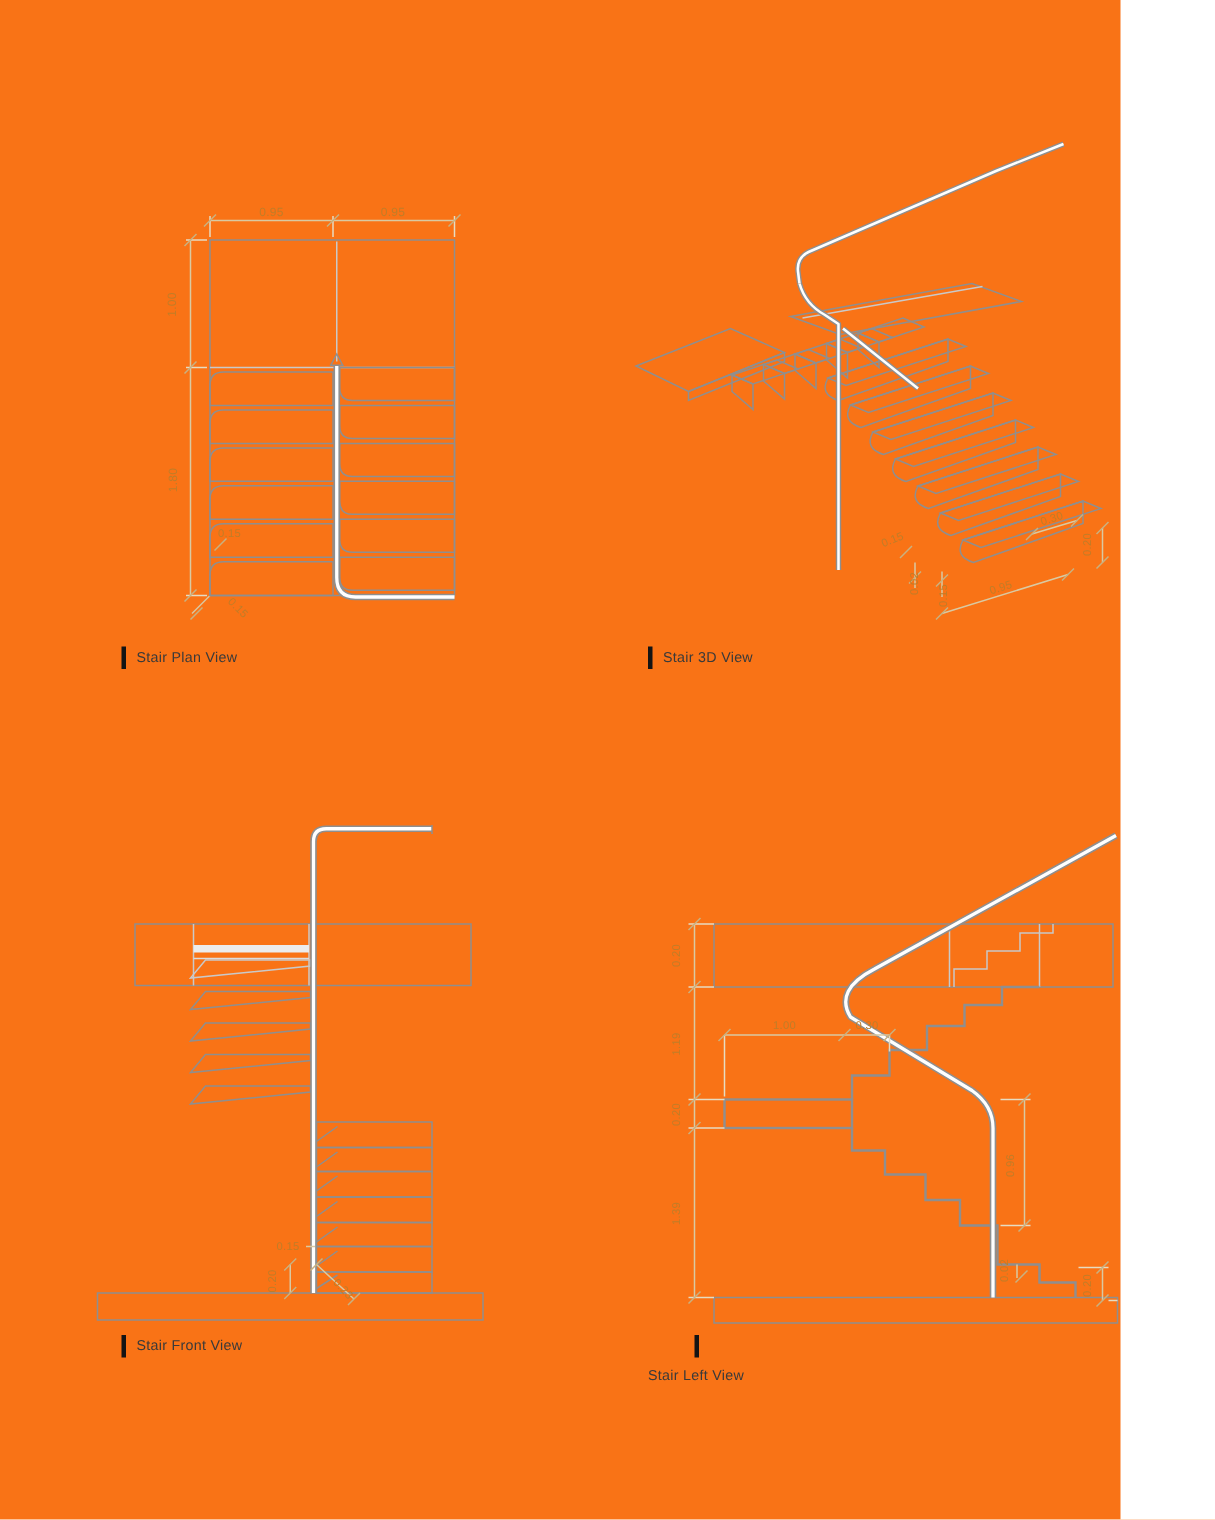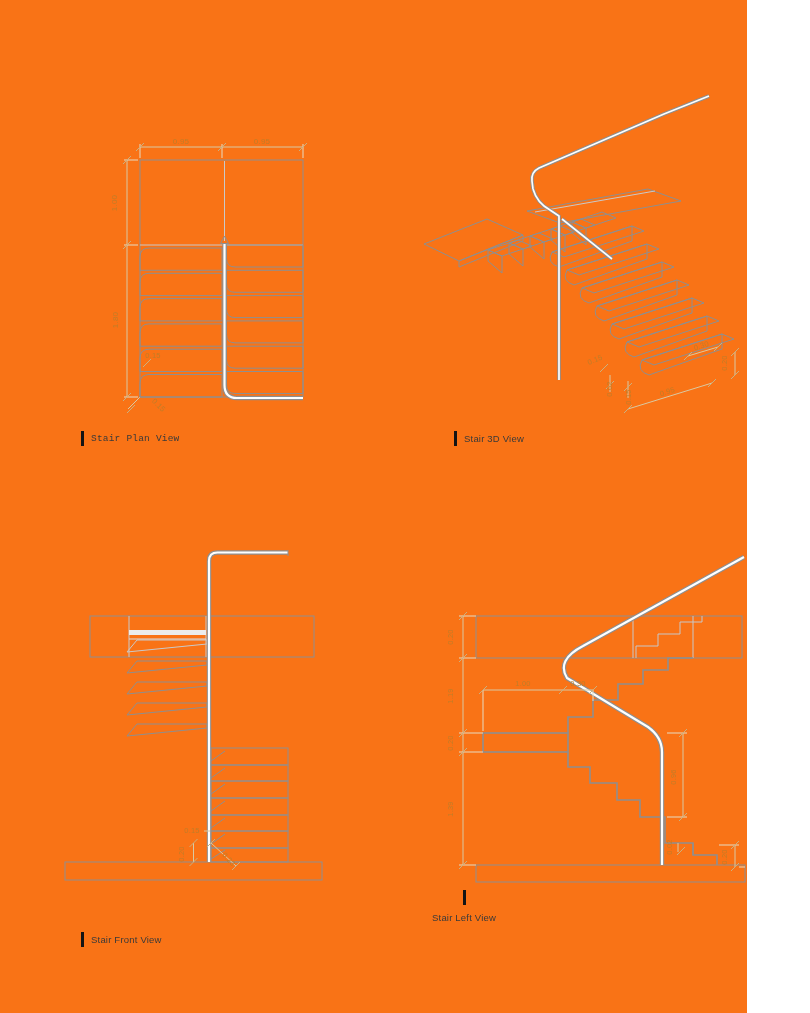--- a/index.html
+++ b/index.html
@@ -209,29 +209,29 @@
       <text class="dim sm" x="453" y="743" text-anchor="middle" transform="rotate(-90 453 743)">0.20</text>
       <text class="dim sm" x="453" y="809" text-anchor="middle" transform="rotate(-90 453 809)">1.39</text>
       <text class="dim sm" x="523" y="686" text-anchor="middle">1.00</text>
       <text class="dim sm" x="578" y="686" text-anchor="middle">0.30</text>
       <text class="dim sm" x="676" y="777" text-anchor="middle" transform="rotate(-90 676 777)">0.96</text>
       <text class="dim sm" x="672" y="847" text-anchor="middle" transform="rotate(-90 672 847)">0.02</text>
       <text class="dim sm" x="727" y="857" text-anchor="middle" transform="rotate(-90 727 857)">0.20</text>
     </g>
   </svg>
 
-  <div class="caption" style="left:81px;top:431px;font-family:Liberation Mono, monospace;">
+  <div class="caption" style="left:81px;top:431px;">
     <span class="cap-bar"></span>
     <span class="cap-text">Stair Plan View</span>
   </div>
-  <div class="caption" style="left:454px;top:431px;">
+  <div class="caption" style="left:432px;top:431px;">
     <span class="cap-bar"></span>
     <span class="cap-text">Stair 3D View</span>
   </div>
-  <div class="caption" style="left:81px;top:932px;text-align:center;">
+  <div class="caption" style="left:81px;top:890px;text-align:center;">
     <span class="cap-bar"></span>
     <span class="cap-text">Stair Front View</span>
   </div>
   <div class="caption" style="left:432px;top:890px;flex-direction:column;">
     <span class="cap-bar"></span>
     <span class="cap-text">Stair Left View</span>
   </div>
 
 </div>
 

